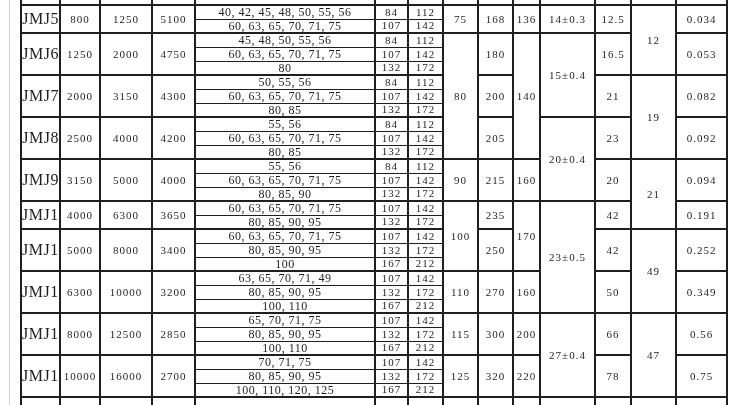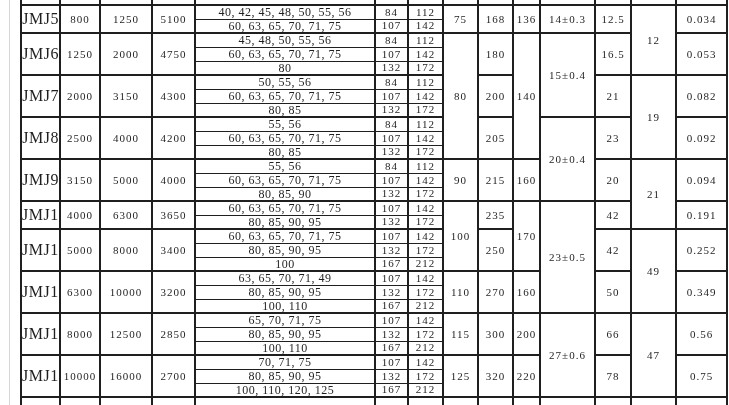--- a/index.html
+++ b/index.html
@@ -256,21 +256,21 @@
         <td rowspan="3" class="model">JMJ13</td>
         <td rowspan="3" class="num">8000</td>
         <td rowspan="3" class="num">12500</td>
         <td rowspan="3" class="num">2850</td>
         <td class="diam">65, 70, 71, 75</td>
         <td class="num">107</td>
         <td class="num">142</td>
         <td rowspan="3" class="num">115</td>
         <td rowspan="3" class="num">300</td>
         <td rowspan="3" class="num">200</td>
-        <td rowspan="6" class="num">27±0.6</td>
+        <td rowspan="6" class="num">27±0.4</td>
         <td rowspan="3" class="num">66</td>
         <td rowspan="6" class="num">47</td>
         <td rowspan="3" class="num">0.56</td>
       </tr>
       <tr>
         <td class="diam">80, 85, 90, 95</td>
         <td class="num">132</td>
         <td class="num">172</td>
       </tr>
       <tr>

